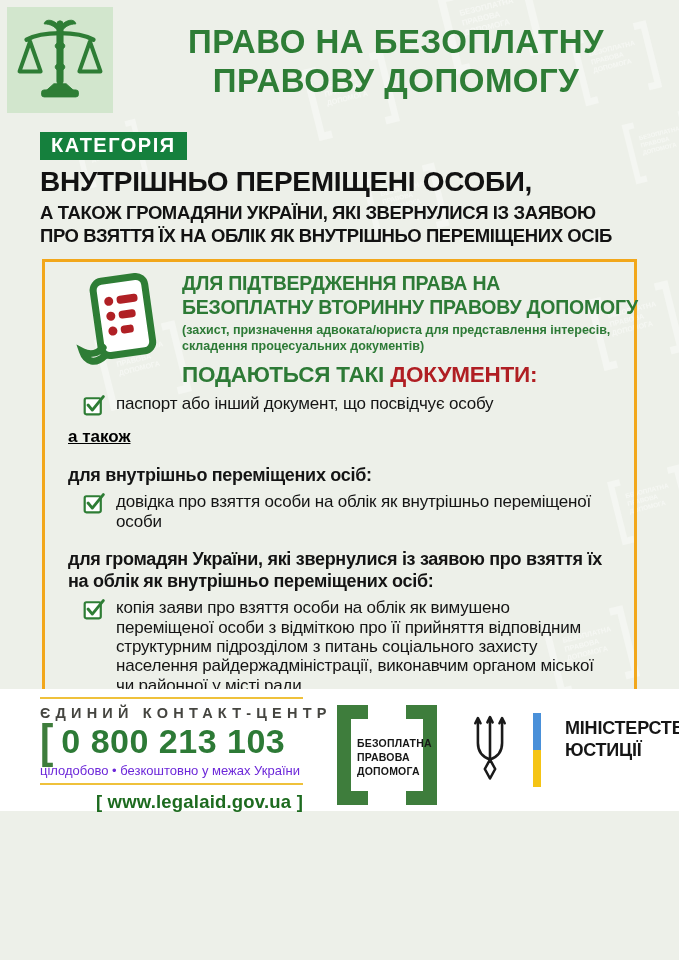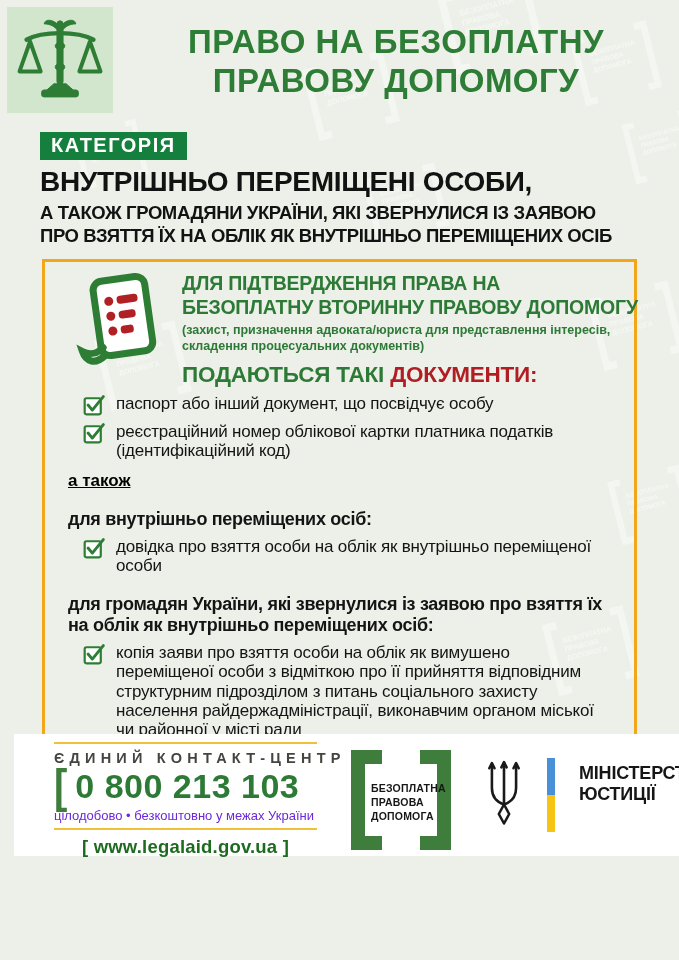--- a/index.html
+++ b/index.html
@@ -31,30 +31,30 @@
   .bh-title span{display:block;}
   .bh-note{font-size:12.5px;font-weight:700;color:#2d7a36;line-height:1.25;margin-top:3px;max-width:430px;}
   .bh-submit{font-size:22.5px;font-weight:800;margin-top:7px;letter-spacing:-.2px;}
   .bh-submit .green{color:#2d7a36;}
   .bh-submit .red{color:#b01e23;}
   .doc-item{display:flex;gap:11px;margin:6px 0 0 15px;font-size:17px;color:#141414;line-height:1.14;letter-spacing:-.2px;}
   .chk{flex-shrink:0;width:22px;height:22px;margin-top:0;}
   .also{margin:11px 0 0;font-size:17px;font-weight:700;color:#000000;text-decoration:underline;}
   .group-label{margin:18px 0 0;font-size:18px;font-weight:800;color:#141414;line-height:1.2;letter-spacing:-.3px;}
   
-  .footer{position:absolute;left:14px;right:0;bottom:0;height:122px;background:#fff;display:flex;gap:34px;padding:8px 0 0 40px;z-index:2;box-sizing:border-box;}
+  .footer{position:absolute;left:0;right:0;bottom:0;height:122px;background:#fff;display:flex;gap:34px;padding:8px 0 0 40px;z-index:2;box-sizing:border-box;}
   .contact{width:263px;flex-shrink:0;}
   .c-line{border-top:2px solid #efc13b;}
   .cc-label{margin-top:6px;font-size:14.5px;letter-spacing:5.2px;color:#454540;font-weight:600;white-space:nowrap;}
   .phone-row{display:flex;align-items:center;gap:8px;margin-top:1px;}
   .phone-bracket{color:#3e7d3c;font-size:40px;font-weight:800;line-height:.85;transform:scaleY(1.15);}
   .phone-number{color:#2d7a36;font-size:34px;font-weight:800;letter-spacing:.5px;white-space:nowrap;}
   .phone-note{color:#6d28d9;font-size:13px;margin-top:2px;white-space:nowrap;}
   .c-line2{border-top:2px solid #efc13b;margin-top:5px;}
-  .website{text-align:center;font-size:18.5px;font-weight:800;color:#1d6b1f;margin-top:6px;letter-spacing:.2px;}
+  .website{text-align:right;font-size:18.5px;font-weight:800;color:#1d6b1f;margin-top:6px;letter-spacing:.2px;}
   .bpd-logo{position:relative;width:100px;height:100px;margin-top:8px;flex-shrink:0;}
   .br{position:absolute;top:0;width:31px;height:100px;border:14px solid #3e7d3c;box-sizing:border-box;}
   .br-l{left:0;border-right:none;}
   .br-r{right:0;border-left:none;}
   .bpd-text{position:absolute;left:20px;top:31px;font-size:10.5px;font-weight:800;color:#161616;line-height:1.35;letter-spacing:.2px;}
   .bpd-text span{display:block;}
   .ministry{display:flex;gap:24px;margin-top:16px;}
   .trident{width:38px;height:74px;flex-shrink:0;}
   .flag-bar{width:8px;height:74px;flex-shrink:0;}
   .flag-blue{height:37px;background:#4a90d9;}
@@ -186,27 +186,20 @@
         </div>
       </div>
 
       <div class="doc-item">
         <svg class="chk" viewBox="0 0 26 26">
           <rect x="2" y="5" width="19" height="19" rx="2" fill="#ffffff" stroke="#2e7d35" stroke-width="2.6"></rect>
           <path d="M6 13 L11 19 L24 3" fill="none" stroke="#2e7d35" stroke-width="3.4" stroke-linecap="round" stroke-linejoin="round"></path>
         </svg>
         <div>паспорт або інший документ, що посвідчує особу</div>
       </div>
-      <div class="doc-item">
-        <svg class="chk" viewBox="0 0 26 26">
-          <rect x="2" y="5" width="19" height="19" rx="2" fill="#ffffff" stroke="#2e7d35" stroke-width="2.6"></rect>
-          <path d="M6 13 L11 19 L24 3" fill="none" stroke="#2e7d35" stroke-width="3.4" stroke-linecap="round" stroke-linejoin="round"></path>
-        </svg>
-        <div>реєстраційний номер облікової картки платника податків (ідентифікаційний код)</div>
-      </div>
 
       <div class="also">а також</div>
 
       <div class="group-label">для внутрішньо переміщених осіб:</div>
       <div class="doc-item">
         <svg class="chk" viewBox="0 0 26 26">
           <rect x="2" y="5" width="19" height="19" rx="2" fill="#ffffff" stroke="#2e7d35" stroke-width="2.6"></rect>
           <path d="M6 13 L11 19 L24 3" fill="none" stroke="#2e7d35" stroke-width="3.4" stroke-linecap="round" stroke-linejoin="round"></path>
         </svg>
         <div>довідка про взяття особи на облік як внутрішньо переміщеної особи</div>

